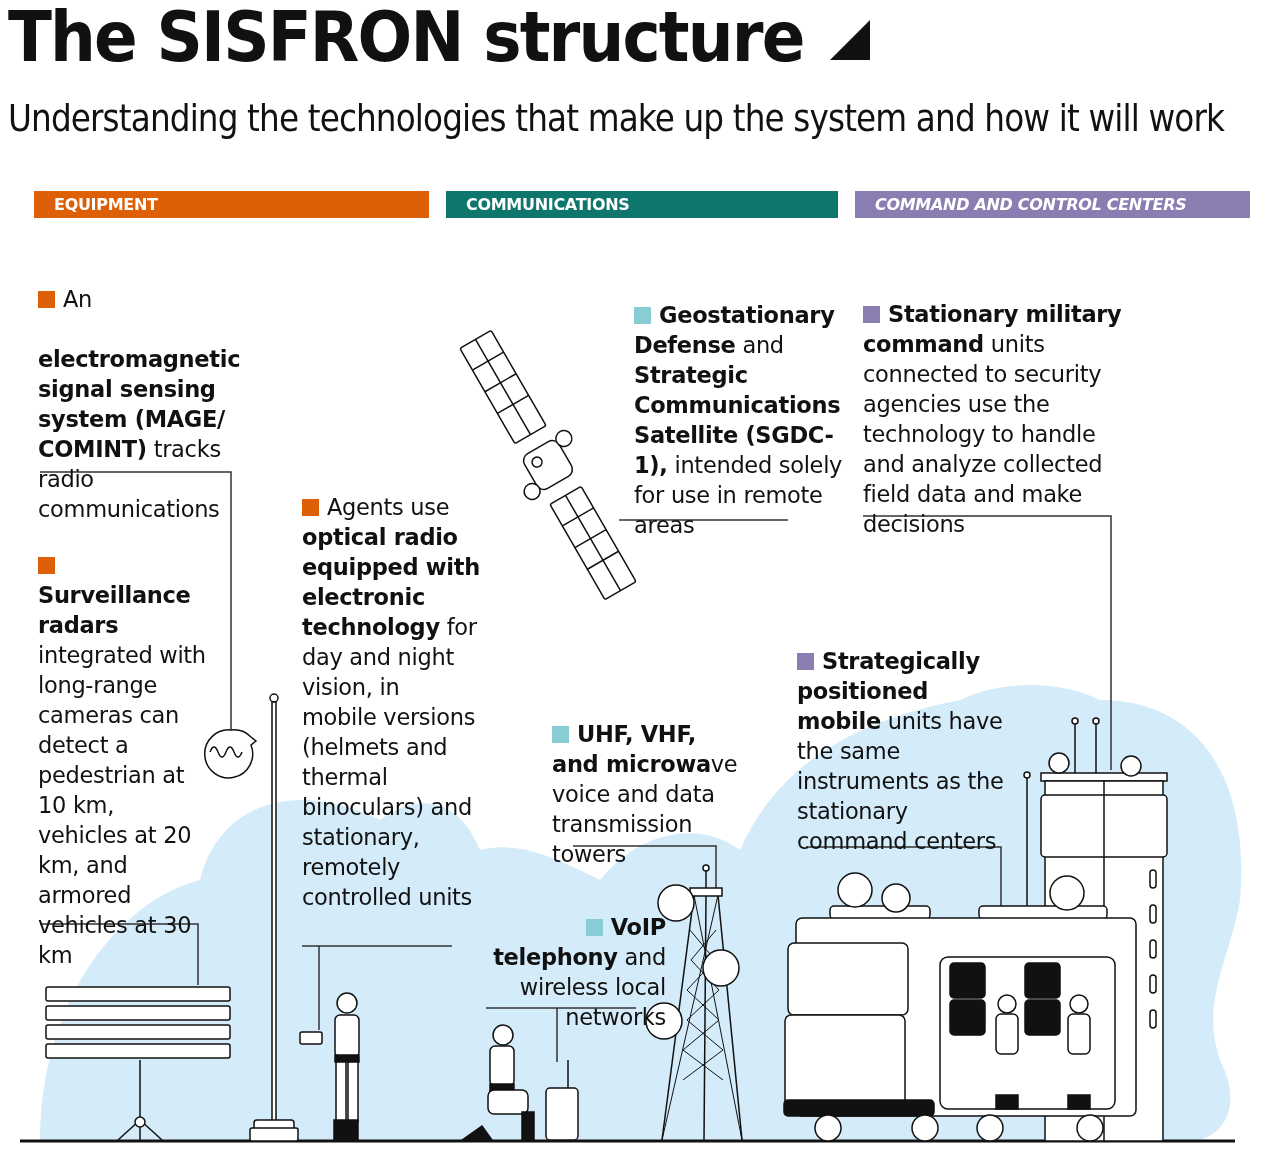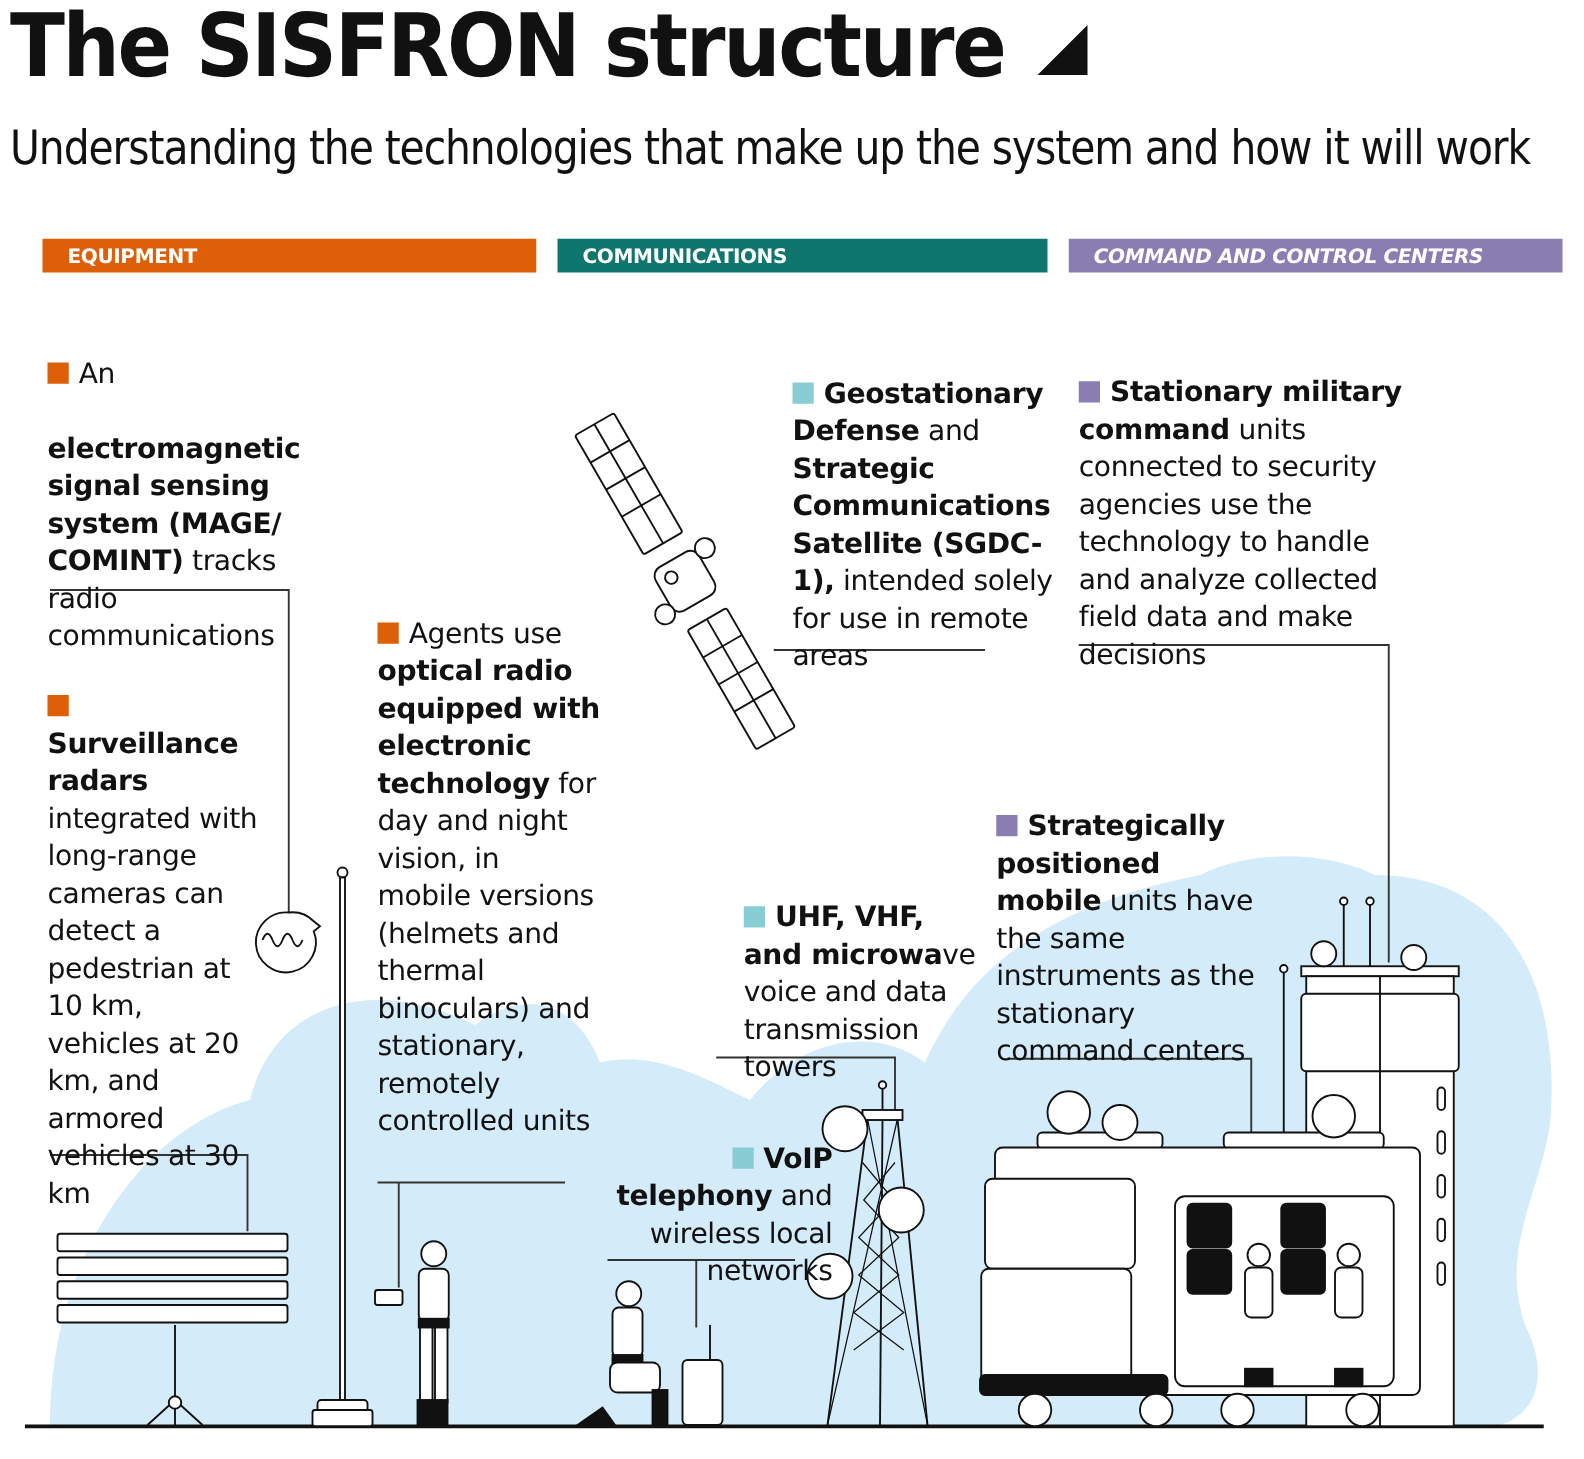--- a/index.html
+++ b/index.html
@@ -183,21 +183,21 @@
 </div>
 
 <div class="blurb" style="left:302px; top:462px; width:178px;">
   <span class="sq sq-eq"></span><span>Agents use</span> <b>optical radio equipped with electronic technology</b> <span>for day and night vision, in mobile versions (helmets and thermal binoculars) and stationary, remotely controlled units</span>
 </div>
 
 <div class="blurb" style="left:634px; top:270px; width:222px;">
   <span class="sq sq-co"></span><b>Geostationary Defense</b> <span>and</span> <b>Strategic Communications Satellite (SGDC-1),</b> <span>intended solely for use in remote areas</span>
 </div>
 
-<div class="blurb" style="left:595px; top:689px; width:190px;">
+<div class="blurb" style="left:552px; top:689px; width:190px;">
   <span class="sq sq-co"></span><b>UHF, VHF, and microwa</b><span>ve voice and data transmission towers</span>
 </div>
 
 <div class="blurb" style="left:486px; top:882px; width:180px;text-align:right;">
   <span class="sq sq-co"></span><b>VoIP telephony</b> <span>and wireless local networks</span>
 </div>
 
 <div class="blurb" style="left:863px; top:269px; width:270px;">
   <span class="sq sq-cc"></span><b>Stationary military command</b> <span>units connected to security agencies use the technology to handle and analyze collected field data and make decisions</span>
 </div>

